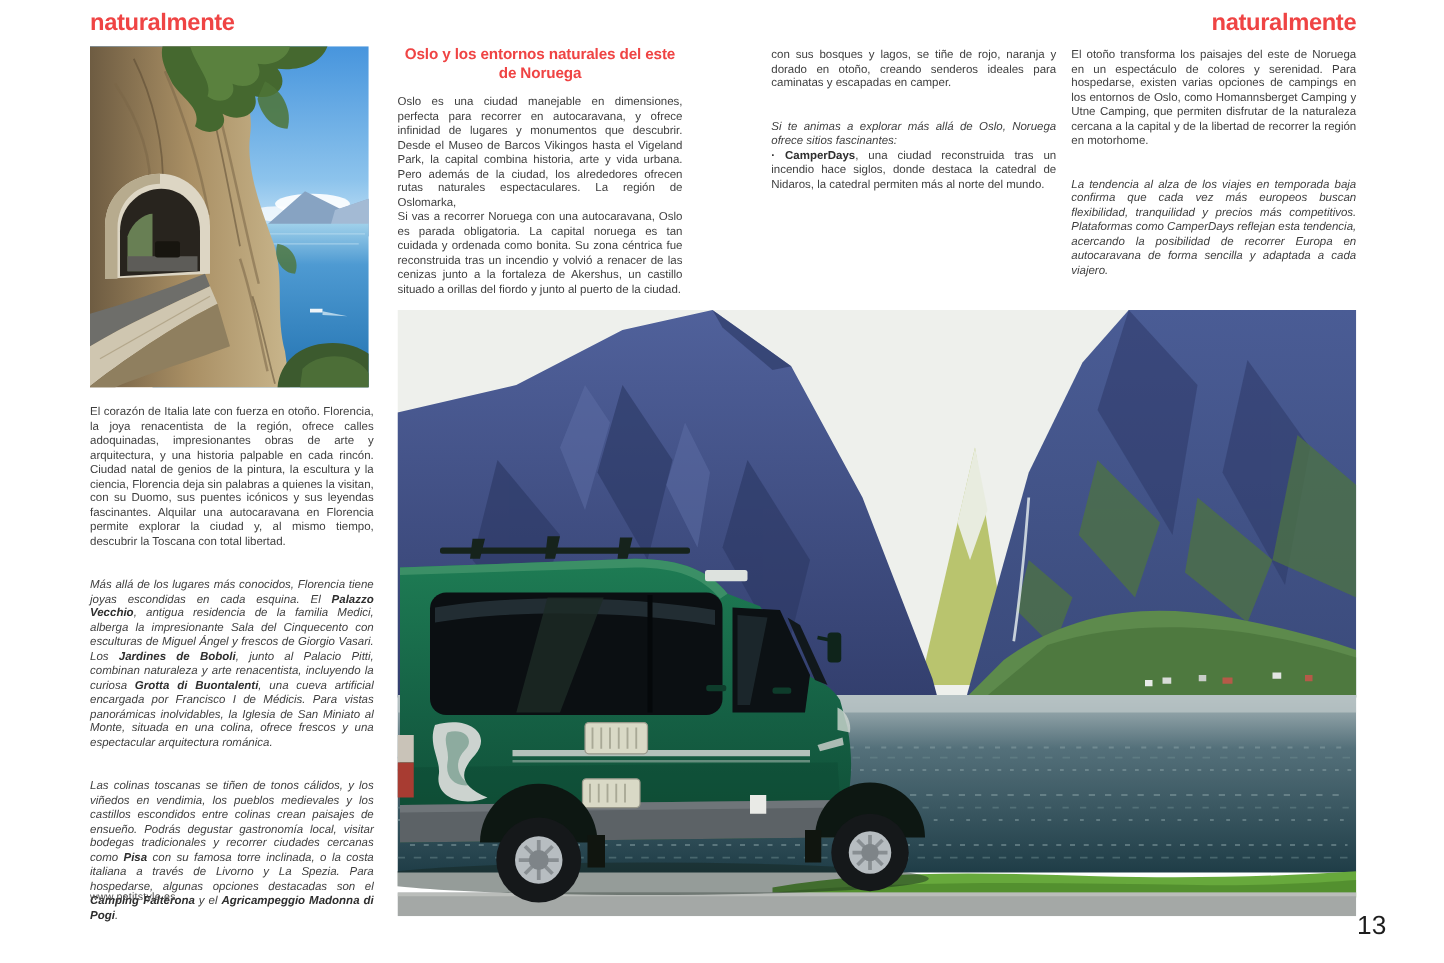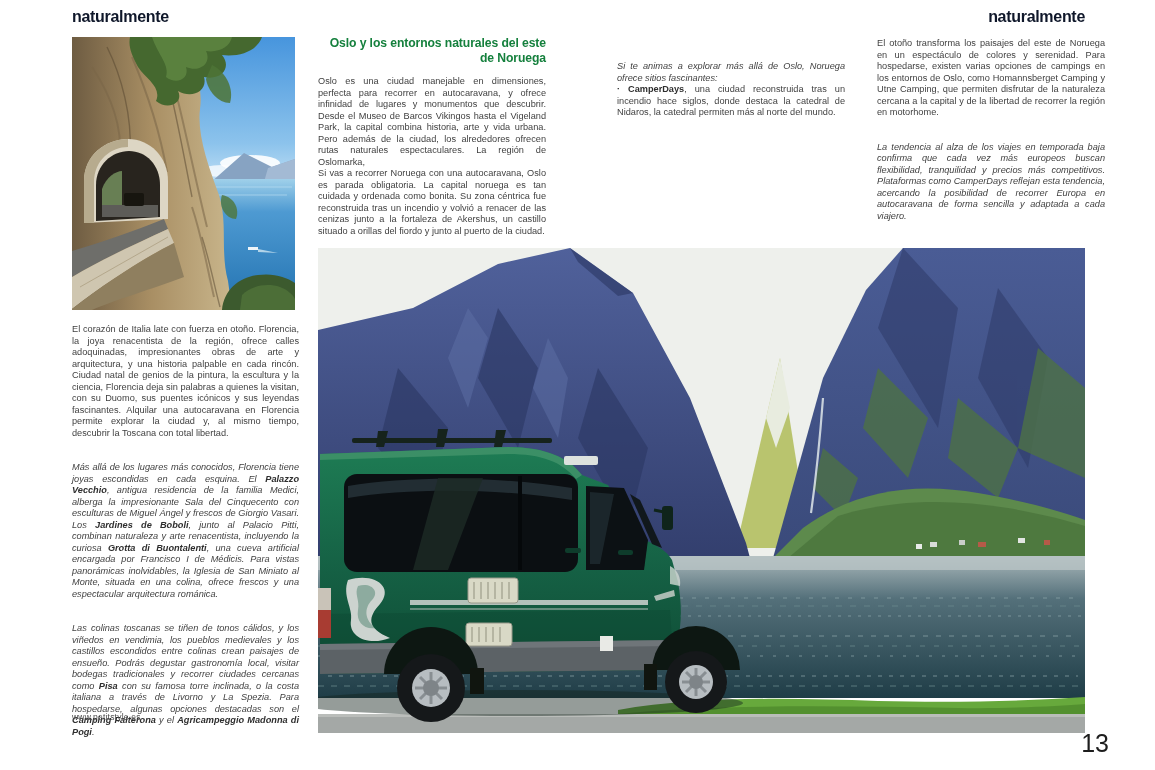--- a/index.html
+++ b/index.html
@@ -1,36 +1,36 @@
 <!DOCTYPE html>
 <html><head>
 <meta charset="utf-8">
 <style>
   html,body{margin:0;padding:0;}
   body{
     width:1155px;height:770px;position:relative;background:#ffffff;
     font-family:"Liberation Sans",sans-serif;color:#3f3f3f;overflow:hidden;
   }
-  .hdr{position:absolute;top:8px;font-size:16px;font-weight:bold;color:#0f172a;letter-spacing:-0.3px;}
+  .hdr{position:absolute;top:8px;font-size:19px;font-weight:bold;color:#ef4444;letter-spacing:-0.3px;}
   .hdr-left{left:72px;}
   .hdr-right{right:70px;}
   figure{margin:0;position:absolute;padding:0;}
   .coastal-fig{left:72px;top:37px;width:223px;height:273px;}
   .main-fig{left:318px;top:248px;width:767px;height:485px;}
   .col{position:absolute;font-size:9.2px;line-height:11.5px;text-align:justify;color:#3f3f3f;}
   .col p{margin:0;}
   .col p.gap{margin-top:23px;font-style:italic;}
   .col b{color:#2e2e2e;}
-  .col h2{font-size:12.2px;line-height:15px;margin:0 0 10px 0;color:#15803d;text-align:right;letter-spacing:-0.1px;}
+  .col h2{font-size:12.2px;line-height:15px;margin:0 0 10px 0;color:#ef4444;text-align:center;letter-spacing:-0.1px;}
   .col1{left:72px;top:324px;width:227px;}
   .col2{left:318px;top:36px;width:228px;}
   .col3{left:617px;top:38px;width:228px;}
-  .col4{left:877px;top:38px;width:228px;}
+  .col4{left:857px;top:38px;width:228px;}
   .footer-url{position:absolute;left:72px;top:712px;font-size:8.5px;color:#4b4b4b;letter-spacing:0.2px;}
-  .pagenum{position:absolute;right:46px;top:729px;font-size:25px;color:#1d1d1d;}
+  .pagenum{position:absolute;right:46px;top:729px;font-size:21px;color:#1d1d1d;}
   svg{display:block;}
 </style>
 </head>
 <body>
 
 <div class="hdr hdr-left">naturalmente</div>
 <div class="hdr hdr-right">naturalmente</div>
 
 <figure class="coastal-fig">
 <svg viewBox="0 0 223 273" width="223" height="273" preserveAspectRatio="none">
@@ -100,20 +100,21 @@
   <p class="gap"><span>Las colinas toscanas se tiñen de tonos cálidos, y los viñedos en vendimia, los pueblos medievales y los castillos escondidos entre colinas crean paisajes de ensueño. Podrás degustar gastronomía local, visitar bodegas tradicionales y recorrer ciudades cercanas como </span><b>Pisa</b><span> con su famosa torre inclinada, o la costa italiana a través de Livorno y La Spezia. Para hospedarse, algunas opciones destacadas son el </span><b>Camping Falterona</b><span> y el </span><b>Agricampeggio Madonna di Pogi</b><span>.</span></p>
 </section>
 
 <section class="col col2">
   <h2>Oslo y los entornos naturales del este de Noruega</h2>
   <p><span>Oslo es una ciudad manejable en dimensiones, perfecta para recorrer en autocaravana, y ofrece infinidad de lugares y monumentos que descubrir. Desde el Museo de Barcos Vikingos hasta el Vigeland Park, la capital combina historia, arte y vida urbana. Pero además de la ciudad, los alrededores ofrecen rutas naturales espectaculares. La región de Oslomarka,</span></p>
   <p><span>Si vas a recorrer Noruega con una autocaravana, Oslo es parada obligatoria. La capital noruega es tan cuidada y ordenada como bonita. Su zona céntrica fue reconstruida tras un incendio y volvió a renacer de las cenizas junto a la fortaleza de Akershus, un castillo situado a orillas del fiordo y junto al puerto de la ciudad.</span></p>
 </section>
 
 <section class="col col3">
+  <p><span>con sus bosques y lagos, se tiñe de rojo, naranja y dorado en otoño, creando senderos ideales para caminatas y escapadas en camper.</span></p>
   <p class="gap"><span>Si te animas a explorar más allá de Oslo, Noruega ofrece sitios fascinantes:</span></p>
   <p><b>· CamperDays</b><span>, una ciudad reconstruida tras un incendio hace siglos, donde destaca la catedral de Nidaros, la catedral permiten más al norte del mundo.</span></p>
 </section>
 
 <section class="col col4">
   <p><span>El otoño transforma los paisajes del este de Noruega en un espectáculo de colores y serenidad. Para hospedarse, existen varias opciones de campings en los entornos de Oslo, como Homannsberget Camping y Utne Camping, que permiten disfrutar de la naturaleza cercana a la capital y de la libertad de recorrer la región en motorhome.</span></p>
   <p class="gap"><span>La tendencia al alza de los viajes en temporada baja confirma que cada vez más europeos buscan flexibilidad, tranquilidad y precios más competitivos. Plataformas como CamperDays reflejan esta tendencia, acercando la posibilidad de recorrer Europa en autocaravana de forma sencilla y adaptada a cada viajero.</span></p>
 </section>
 
 <figure class="main-fig">

